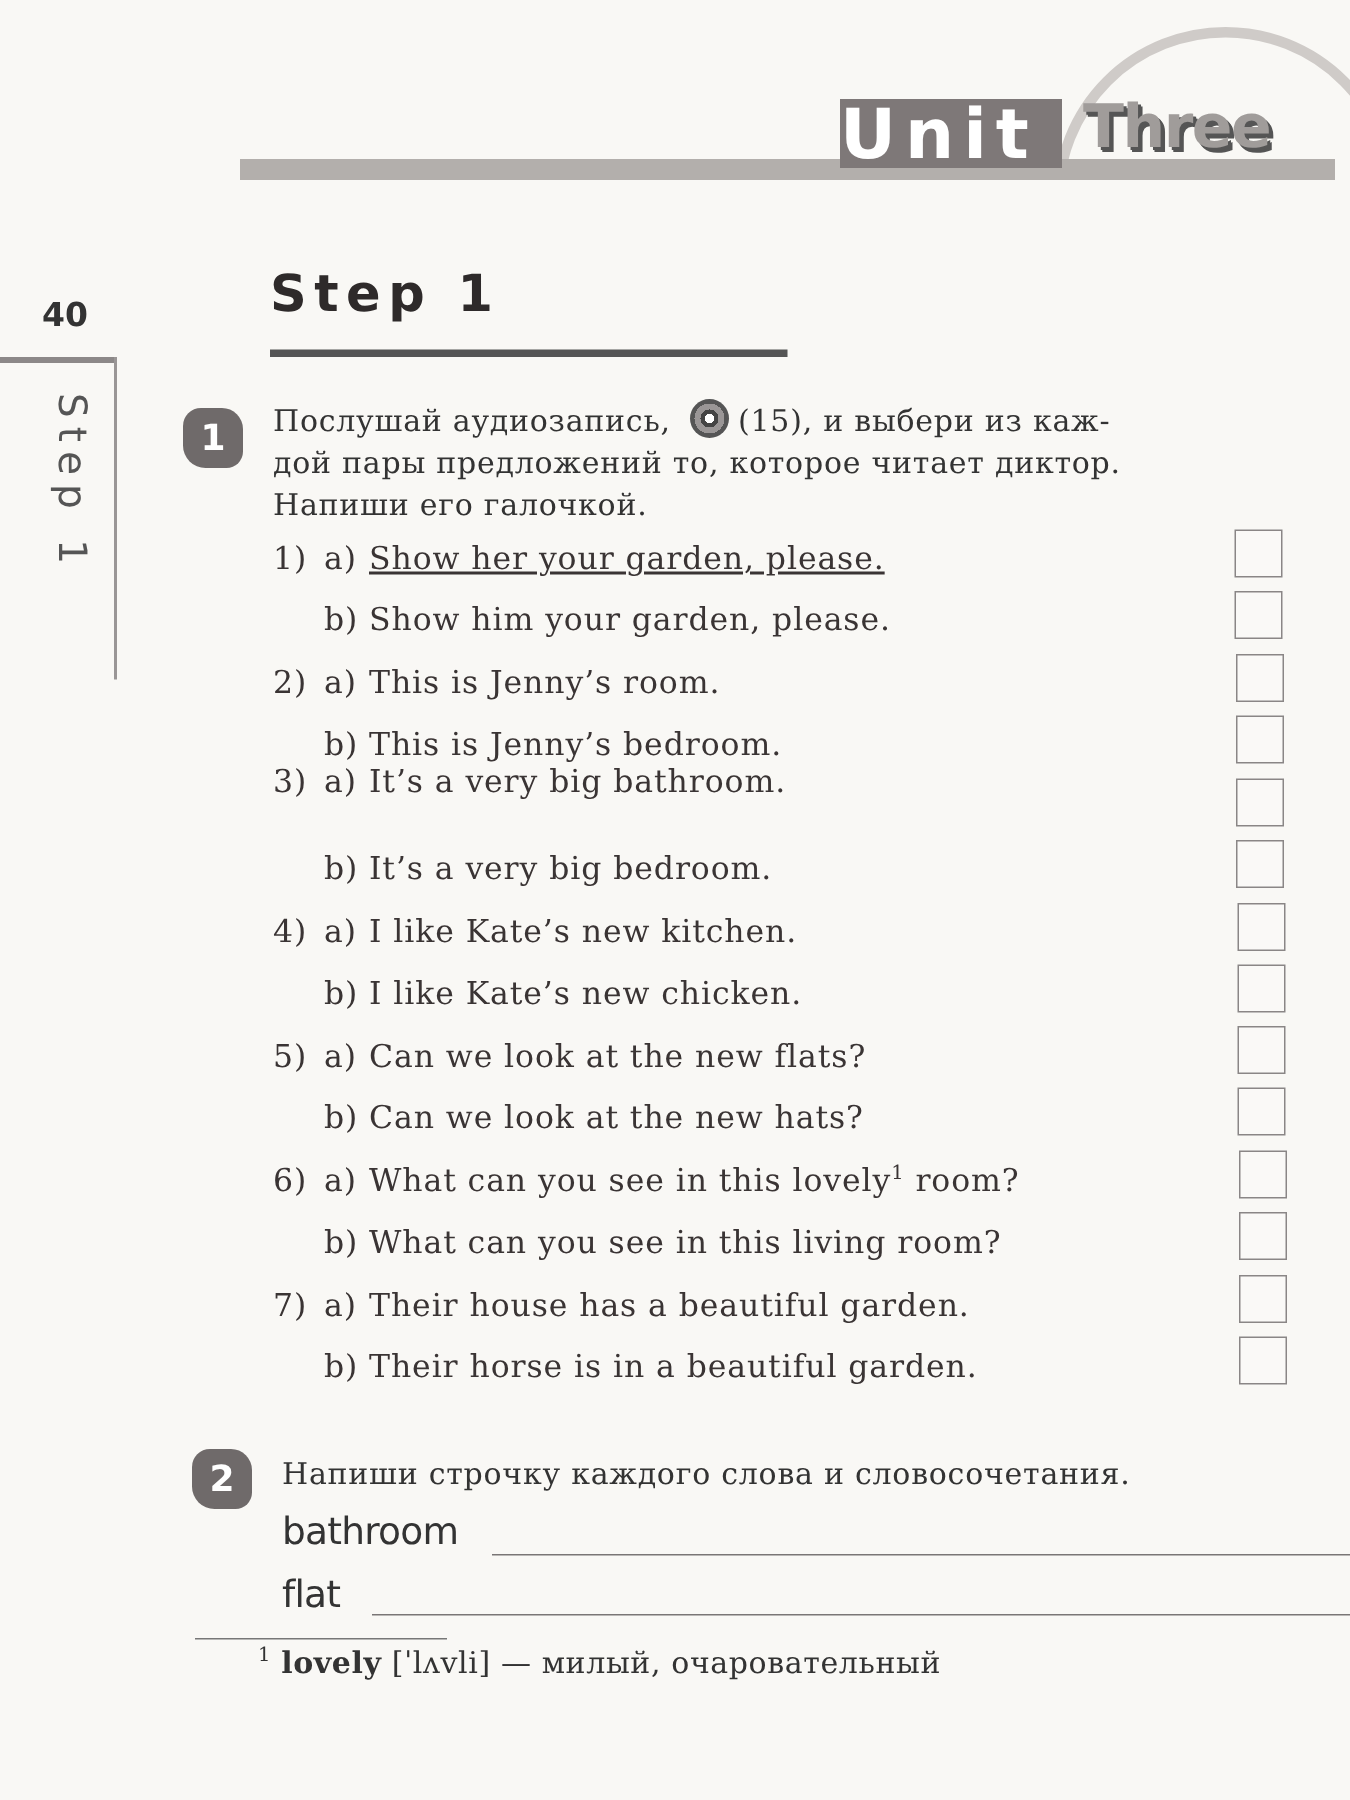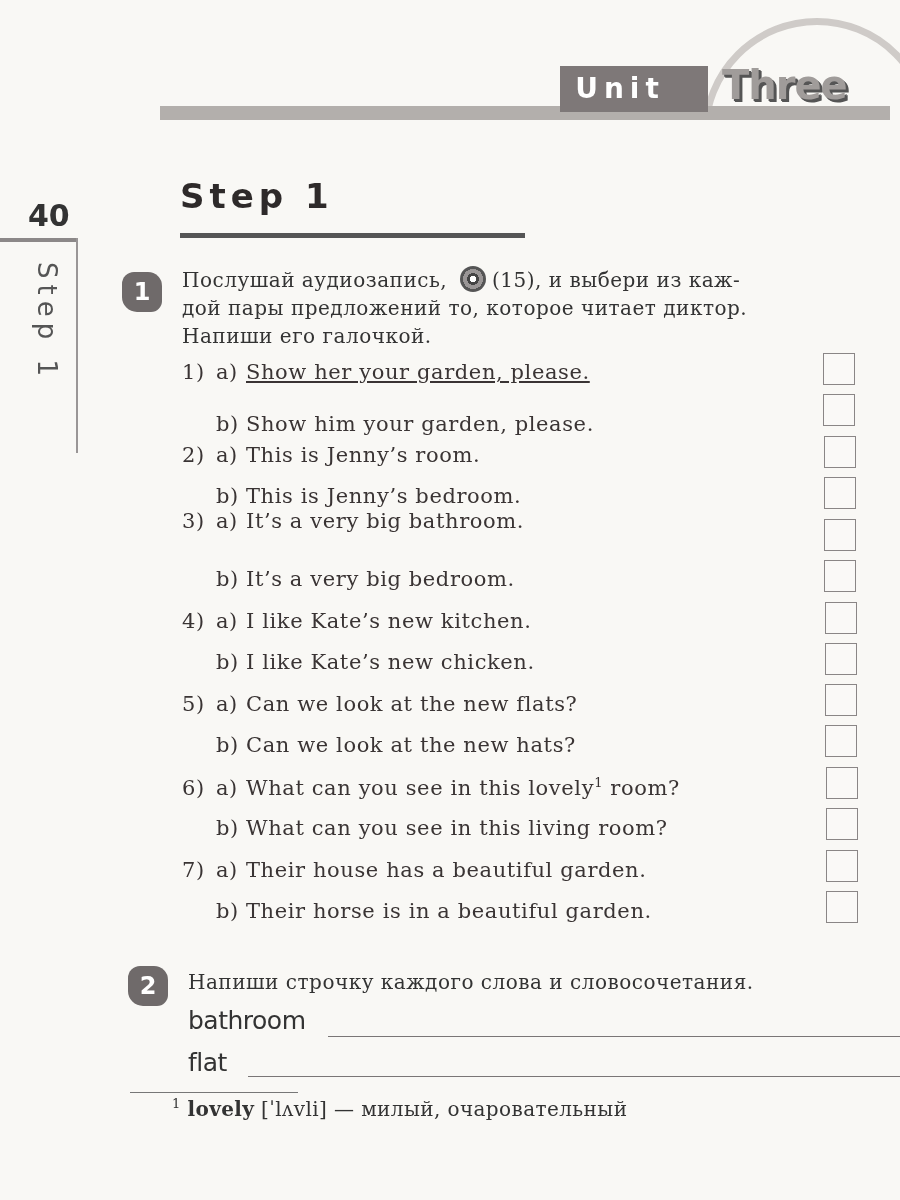--- a/index.html
+++ b/index.html
@@ -6,29 +6,29 @@
   body {
     width:900px; height:1200px; overflow:hidden; position:relative;
     background:#f9f8f5; color:#3a3434;
     font-family:"DejaVu Serif", serif;
   }
   .abs { position:absolute; }
   
   .banner-bar { left:160px; top:106px; width:730px; height:14px; background:#b3afac; }
   .unit-box { left:560px; top:66px; width:148px; height:46px; background:#7e7878; }
   .unit-text { left:560px; top:66px; width:120px; height:46px; color:#fff;
-    font-family:"DejaVu Sans", sans-serif; font-weight:bold; font-size:28px;
+    font-family:"DejaVu Sans", sans-serif; font-weight:bold; font-size:46px;
     letter-spacing:6px; text-align:center; line-height:46px; }
   .three-text { left:722px; top:62px; font-family:"DejaVu Sans", sans-serif; font-weight:bold;
     font-size:40px; color:#a09c9a; letter-spacing:-1px;
     text-shadow: 2px 2px 0 #555, 3px 3px 0 #555; }
   .arc { left:702px; top:18px; width:230px; height:230px; border:7px solid #cfcbc8;
     border-radius:50%; clip-path: inset(0 20px 140px 0); box-sizing:border-box; }
   
-  .page-num { left:28px; top:198px; font-family:"DejaVu Sans", sans-serif; font-weight:bold; font-size:30px; color:#333; }
+  .page-num { left:28px; top:198px; font-family:"DejaVu Sans", sans-serif; font-weight:bold; font-size:22px; color:#333; }
   .side-rule { left:0; top:238px; width:78px; height:4px; background:#8c8888; }
   .side-vline { left:76px; top:238px; width:2px; height:215px; background:#9a9696; }
   .side-step { left:22px; top:262px; width:40px; height:160px; font-family:"DejaVu Sans", sans-serif;
     font-size:26px; color:#555; writing-mode:vertical-rl; letter-spacing:6px; }
   
   .step-title { left:180px; top:176px; font-family:"DejaVu Sans", sans-serif; font-weight:bold;
     font-size:34px; letter-spacing:5px; color:#2e2a2a; }
   .step-rule { left:180px; top:233px; width:345px; height:5px; background:#555; }
   
   .badge { width:40px; height:40px; background:#6f6a6a; border-radius:12px 14px 11px 15px;
@@ -71,21 +71,21 @@
     <span>Послушай аудиозапись,</span>
     <span class="cd-icon"></span><span>(15), и выбери из каж-</span>
   </div>
   <div style="white-space:nowrap;">дой пары предложений то, которое читает диктор.</div>
   <div style="white-space:nowrap;">Напиши его галочкой.</div>
 </div>
 
 <div class="abs" style="left:182px;top:360px;">
 
   <div class="item" style="position:absolute;top:0;text-decoration:underline;"><span class="num">1)</span><span class="let">a)</span><span>Show her your garden, please.</span></div>
-  <div class="item" style="position:absolute;top:52px;"><span class="num"></span><span class="let">b)</span><span>Show him your garden, please.</span></div>
+  <div class="item" style="position:absolute;top:41px;"><span class="num"></span><span class="let">b)</span><span>Show him your garden, please.</span></div>
 
   <div class="item" style="position:absolute;top:83px;"><span class="num">2)</span><span class="let">a)</span><span>This is Jenny’s room.</span></div>
   <div class="item" style="position:absolute;top:124px;"><span class="num"></span><span class="let">b)</span><span>This is Jenny’s bedroom.</span></div>
 
   <div class="item" style="position:absolute;top:149px;"><span class="num">3)</span><span class="let">a)</span><span>It’s a very big bathroom.</span></div>
   <div class="item" style="position:absolute;top:207px;"><span class="num"></span><span class="let">b)</span><span>It’s a very big bedroom.</span></div>
 
   <div class="item" style="position:absolute;top:249px;"><span class="num">4)</span><span class="let">a)</span><span>I like Kate’s new kitchen.</span></div>
   <div class="item" style="position:absolute;top:290px;"><span class="num"></span><span class="let">b)</span><span>I like Kate’s new chicken.</span></div>
 

